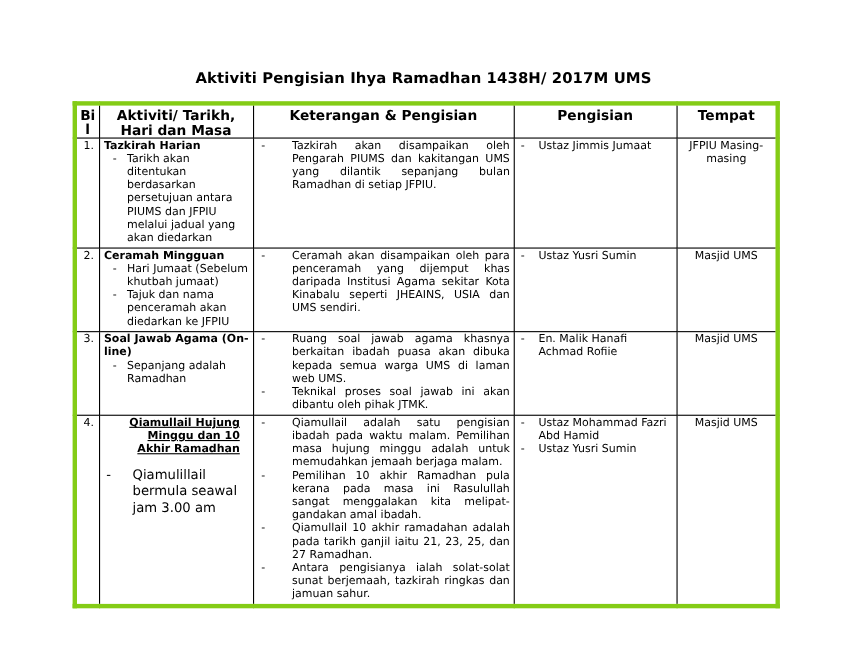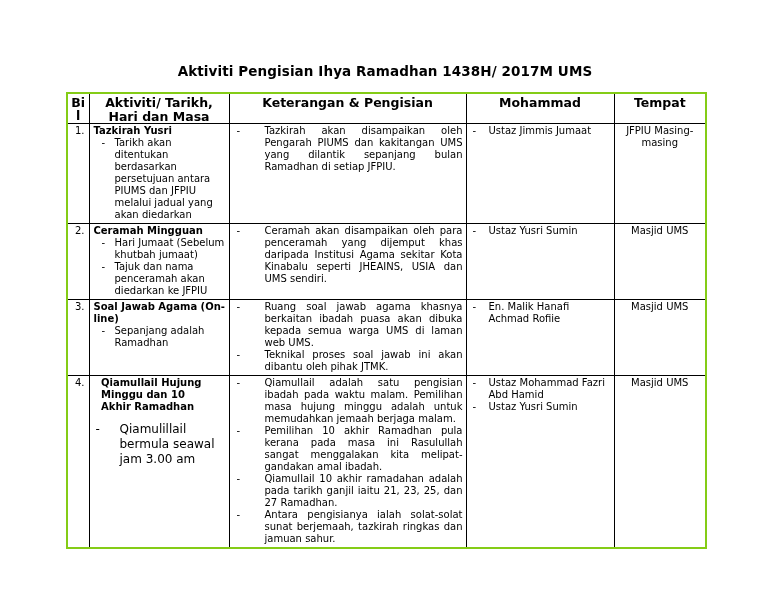--- a/index.html
+++ b/index.html
@@ -16,21 +16,21 @@
   .doc-title {
     position: absolute; top: 63px; left: 0; width: 770px;
     text-align: center; font-size: 13.5px; font-weight: bold;
     letter-spacing: 0.1px;
   }
 
   .table-wrap { position: absolute; left: 66px; top: 92px; }
 
   table.sched {
     width: 639px; table-layout: fixed; border-collapse: collapse;
-    border: 2px solid #84cc16;
+    border: 4px solid #84cc16;
   }
   table.sched th, table.sched td {
     border: 1px solid #000; vertical-align: top; overflow: hidden;
   }
   thead tr { height: 28px; }
   thead th {
     font-size: 12.5px; font-weight: bold; text-align: center;
     line-height: 13.5px; padding-top: 2px;
   }
   .bil-wrap { display: inline-block; max-width: 14px; word-break: break-all; line-height: 13px; }
@@ -38,21 +38,21 @@
   tr.r0 { height: 90px; }
   tr.r1 { height: 75px; }
   tr.r2 { height: 63px; }
   tr.r3 { height: 170px; }
 
   td { font-size: 10px; line-height: 12px; }
 
   .c-num { text-align: right; padding: 1px 4px 0 0; }
   .c-act { padding: 1px 2px 2px 2px; }
   .act-title { font-weight: bold; line-height: 12px; padding-left: 2px; }
-  .act-title.center { text-align: left; max-width: 116px; margin: 0 auto; padding-left: 0; }
+  .act-title.center { text-align: right; max-width: 116px; margin: 0 auto; padding-left: 0; text-decoration: underline; }
   .pt  { display: flex; line-height: 12px; padding-left: 10px; }
   .pt .dash { width: 13px; flex: none; }
   .pt .txt  { flex: 1; }
   .pt.big { font-size: 12px; line-height: 15px; margin-top: 9px; padding-left: 4px; }
   .pt.big .dash { width: 24px; }
 
   .c-ket { padding: 1px 3px 2px 0; }
   .kt { display: flex; line-height: 12px; padding-left: 7px; }
   .kt .dash { width: 17px; flex: none; }
   .kt .txt  { flex: 1; text-align: justify; margin-left: 11px; }
@@ -77,29 +77,29 @@
           <col style="width:140px">
           <col style="width:237px">
           <col style="width:148px">
           <col style="width:92px">
       </colgroup>
       <thead>
         <tr>
           <th><span class="bil-wrap">Bil</span></th>
           <th>Aktiviti/ Tarikh, Hari dan Masa</th>
           <th>Keterangan &amp; Pengisian</th>
-          <th>Mohammad</th>
+          <th>Pengisian</th>
           <th>Tempat</th>
         </tr>
       </thead>
       <tbody>
           <tr class="r0">
             <td class="c-num">1.</td>
             <td class="c-act">
-              <div class="act-title">Tazkirah Yusri</div>
+              <div class="act-title">Tazkirah Harian</div>
               <div class="pt">
                 <span class="dash">-</span>
                 <span class="txt">Tarikh akan ditentukan berdasarkan persetujuan antara PIUMS dan JFPIU melalui jadual yang akan diedarkan</span>
               </div>
             </td>
             <td class="c-ket">
               <div class="kt">
                 <span class="dash">-</span>
                 <span class="txt">Tazkirah akan disampaikan oleh Pengarah PIUMS dan kakitangan UMS yang dilantik sepanjang bulan Ramadhan di setiap JFPIU.</span>
               </div>

